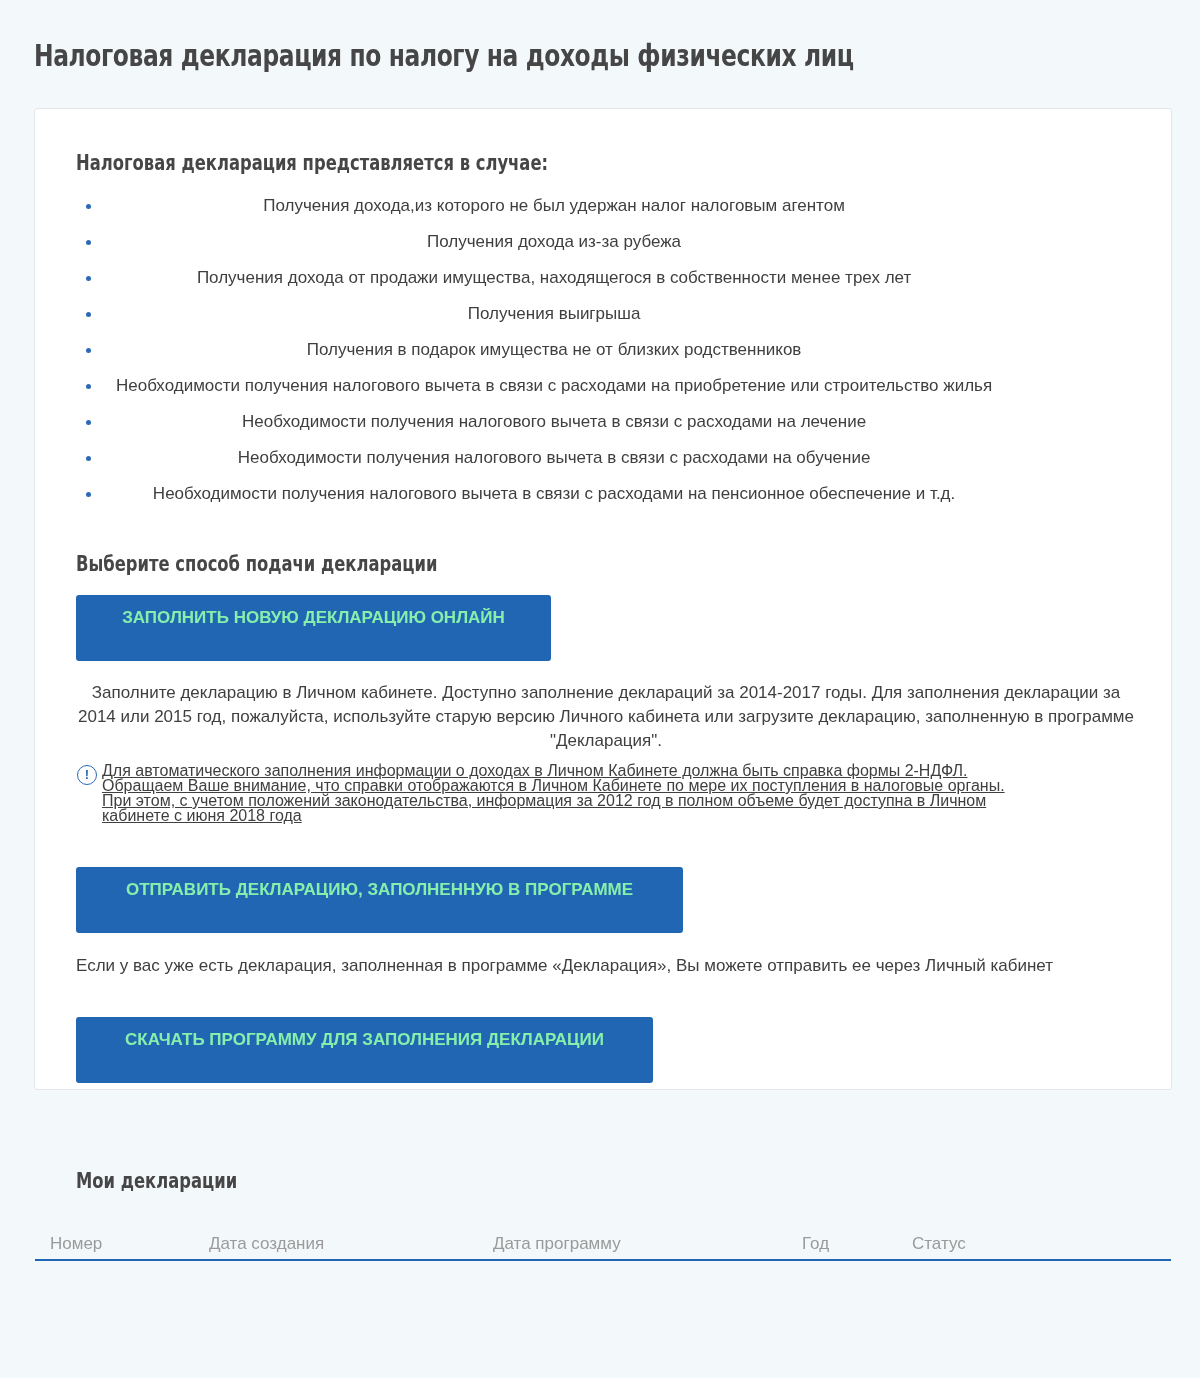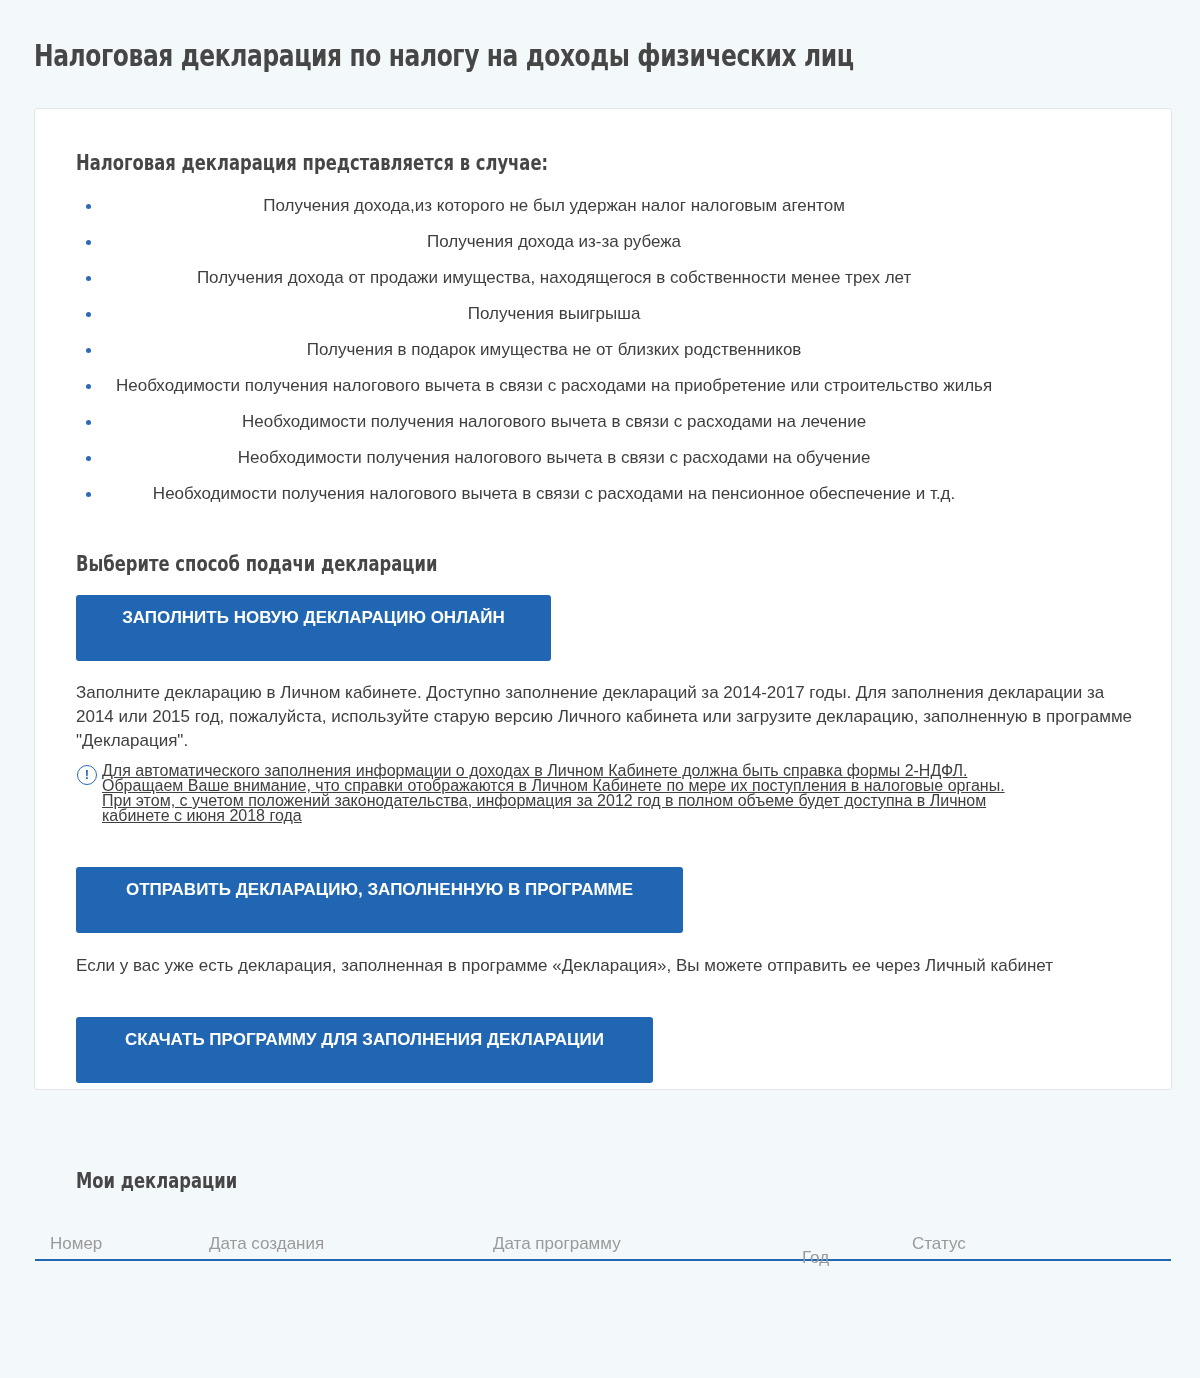--- a/index.html
+++ b/index.html
@@ -73,41 +73,41 @@
     border-radius: 50%;
     background: #2b6bb5;
   }
 
   .btn {
     position: absolute;
     left: 41px;
     height: 66px;
     background: #2166b2;
     border-radius: 3px;
-    color: #ffffff;
+    color: #86efac;
     font-family: "Liberation Sans", sans-serif;
     font-weight: bold;
     font-size: 17px;
     text-align: center;
     padding-top: 13px;
     cursor: pointer;
     white-space: nowrap;
   }
   .btn-online { top: 486px; width: 475px; }
   .btn-send { top: 758px; width: 607px; }
   .btn-download { top: 908px; width: 577px; }
 
   .desc {
     position: absolute;
     left: 41px;
     font-size: 17px;
     line-height: 24px;
     color: #3f3f3f;
   }
-  .desc-online { top: 572px; width: 1060px; }
+  .desc-online { top: 572px; width: 1060px; text-align: center; }
   .desc-send { top: 845px; white-space: nowrap; }
   .desc-download { top: 995px; white-space: nowrap; }
 
   .notice {
     position: absolute;
     left: 41px;
     top: 654px;
     width: 1080px;
   }
   .notice .info-icon {
@@ -143,21 +143,21 @@
   .table-head .th {
     position: absolute;
     top: 13px;
     font-size: 17px;
     color: #9a9a9a;
     white-space: nowrap;
   }
   .th-num { left: 15px; }
   .th-created { left: 174px; }
   .th-modified { left: 458px; }
-  .th-year { left: 767px; margin-top: 14px; }
+  .th-year { left: 767px; }
   .th-status { left: 877px; }
 </style>
 </head>
 <body>
 
 <h1 class="page-title">Налоговая декларация по налогу на доходы физических лиц</h1>
 
 <div class="card">
 
   <h2 class="h2 cases-title">Налоговая декларация представляется в случае:</h2>

